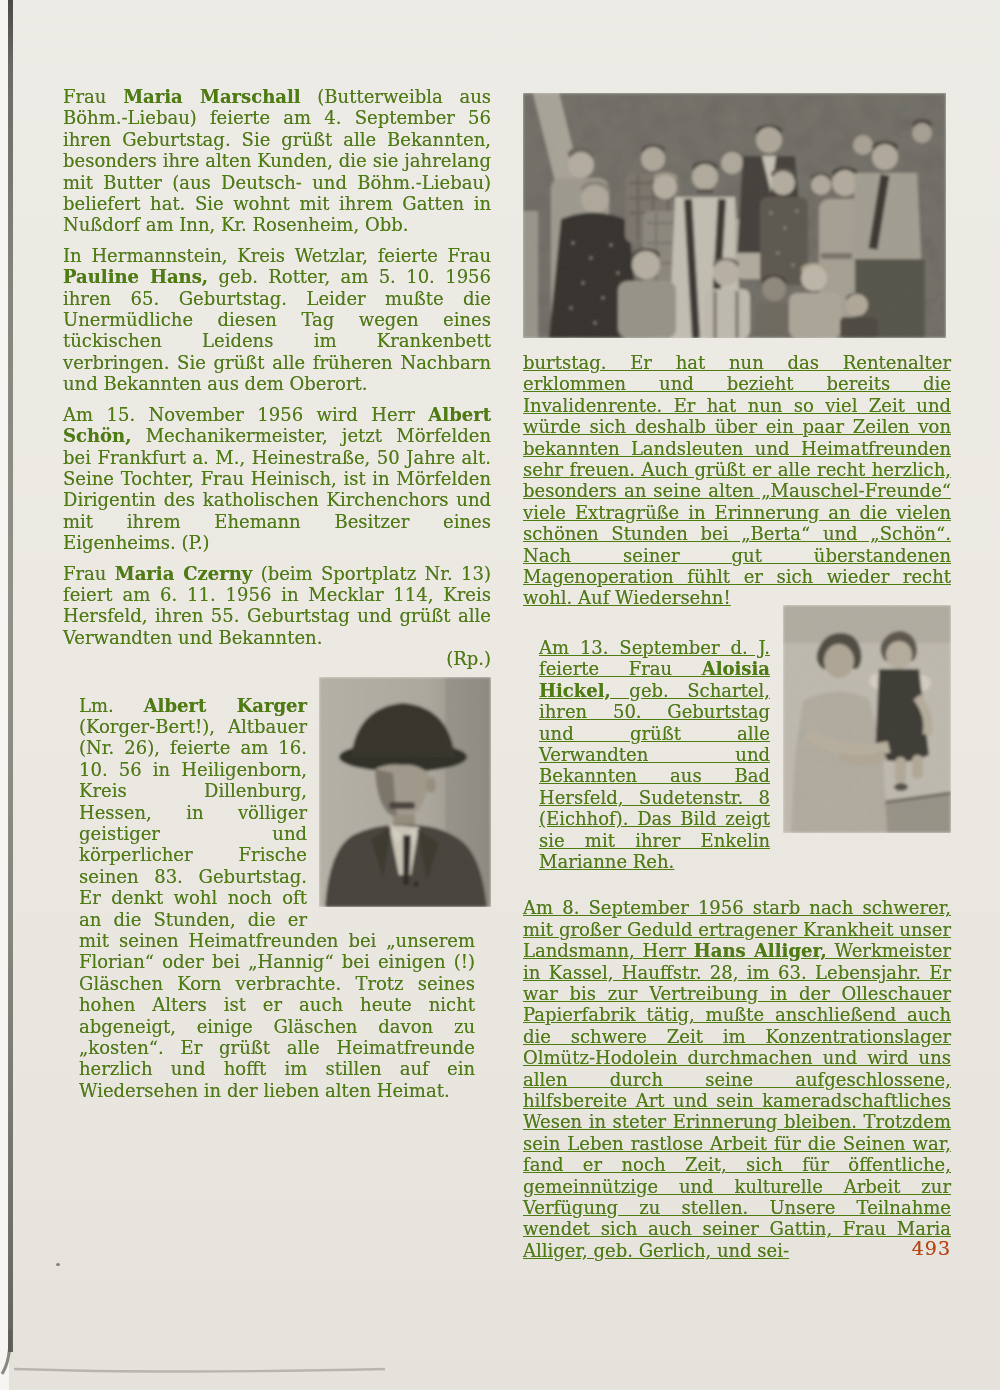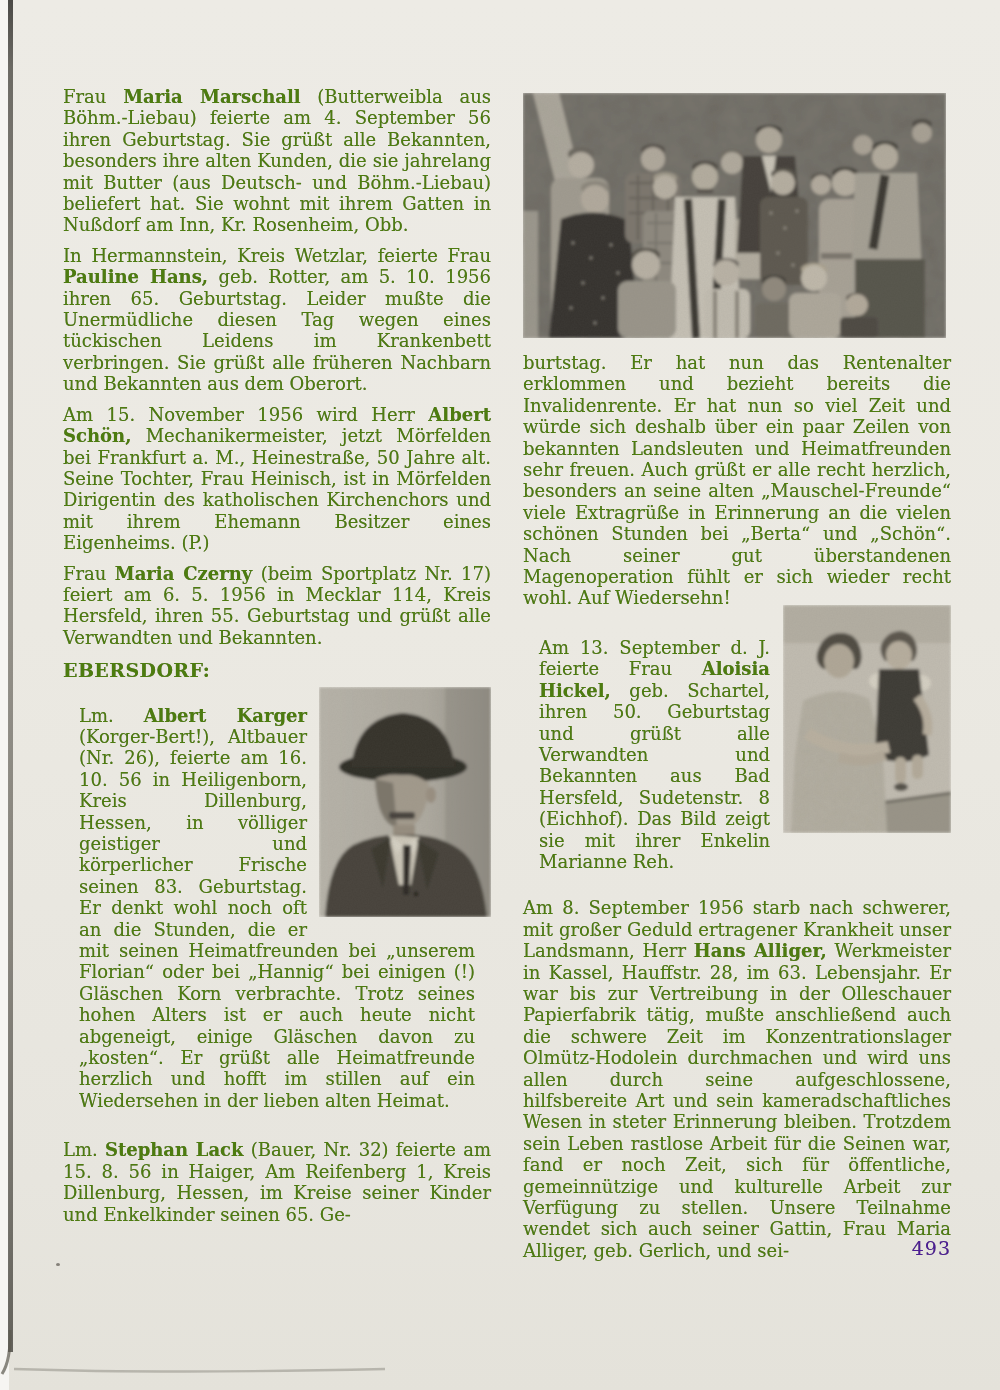--- a/index.html
+++ b/index.html
@@ -17,21 +17,21 @@
   .corner-art{position:absolute;left:0;top:0;width:1000px;height:1390px;pointer-events:none;}
   .speck{position:absolute;width:4px;height:3px;border-radius:50%;background:#6b675f;opacity:.8;}
 
   .col{
     position:absolute;width:428px;
     font-size:18px;line-height:21.4px;color:#4d7c0f;
     text-align:justify;
     text-shadow:0 0 .5px rgba(34,31,27,.45);
   }
   .col-left{left:63px;top:86px;}
-  .col-right{left:523px;top:85px;}
+  .col-right{left:523px;top:85px;text-decoration:underline;}
   p{margin:0 0 9px 0;}
   p.tight{margin-bottom:0;}
   b{font-weight:bold;}
   h2{
     font-family:inherit;font-weight:bold;font-size:19px;
     letter-spacing:.4px;margin:12px 0 7px 0;text-align:left;
   }
   .credit{text-align:right;margin:0 0 9px 0;}
   .wrap-block{display:flow-root;margin:0 0 9px 0;}
   .wrap-block p{margin:16px;}
@@ -39,41 +39,41 @@
 
   figure{margin:0;padding:0;}
   .photo{overflow:hidden;}
   .photo svg{display:block;width:100%;height:100%;}
   .photo.group{width:423px;height:245px;margin:8px 0 14px 0;}
   .photo.karger{float:right;width:172px;height:230px;margin:-2px 0 6px 12px;}
   .photo.hickel{float:right;width:168px;height:228px;margin:-16px 0 6px 13px;}
 
   .page-number{
     position:absolute;left:523px;top:1237px;width:428px;text-align:right;
-    font-size:19px;color:#4c1d95;letter-spacing:1px;
+    font-size:19px;color:#c2410c;letter-spacing:1px;
     text-shadow:0 0 .5px rgba(34,31,27,.45);
   }
 </style>
 </head>
 <body>
 
 <div class="white-edge"></div>
 <div class="crease"></div>
 <svg class="corner-art" viewBox="0 0 1000 1390">
   <path d="M10,1330 Q11,1360 2,1374" stroke="#5b584f" stroke-width="3" fill="none" opacity="0.7"></path>
   <path d="M14,1369 Q170,1374 385,1369" stroke="#928f86" stroke-width="2.4" fill="none" opacity="0.55"></path>
 </svg>
 <div class="speck" style="left:56px;top:1263px;"></div>
 
 <div class="col col-left">
   <p><span>Frau </span><b>Maria Marschall</b><span> (Butterweibla aus Böhm.-Liebau) feierte am 4. September 56 ihren Geburtstag. Sie grüßt alle Bekannten, besonders ihre alten Kunden, die sie jahrelang mit Butter (aus Deutsch- und Böhm.-Liebau) beliefert hat.  Sie wohnt mit ihrem Gatten in Nußdorf am Inn, Kr. Rosenheim, Obb.</span></p>
   <p><span>In Hermannstein, Kreis Wetzlar, feierte Frau </span><b>Pauline Hans,</b><span> geb. Rotter, am 5. 10. 1956 ihren 65. Geburtstag. Leider mußte die Unermüdliche diesen Tag wegen eines tückischen Leidens im Krankenbett verbringen. Sie grüßt alle früheren Nachbarn und Bekannten aus dem Oberort.</span></p>
   <p><span>Am 15. November 1956 wird Herr </span><b>Albert Schön,</b><span> Mechanikermeister, jetzt Mörfelden bei Frankfurt a. M., Heinestraße, 50 Jahre alt. Seine Tochter, Frau Heinisch, ist in Mörfelden Dirigentin des katholischen Kirchenchors und mit ihrem Ehemann Besitzer eines Eigenheims. (P.)</span></p>
-  <p class="tight"><span>Frau </span><b>Maria Czerny</b><span> (beim Sportplatz Nr. 17) feiert am 6. 5. 1956 in Mecklar 114, Kreis Hersfeld, ihren 55. Geburtstag und grüßt alle Verwandten und Bekannten.</span></p>
-  <h2>EBERSDORF:</h2>
+  <p class="tight"><span>Frau </span><b>Maria Czerny</b><span> (beim Sportplatz Nr. 13) feiert am 6. 11. 1956 in Mecklar 114, Kreis Hersfeld, ihren 55. Geburtstag und grüßt alle Verwandten und Bekannten.</span></p>
+  <div class="credit">(Rp.)</div>
 
   <div class="wrap-block">
     <figure class="photo karger">
       <svg viewBox="0 0 172 230" preserveAspectRatio="none">
         <defs>
           <filter id="kp-soft" x="-8%" y="-8%" width="116%" height="116%">
               <feGaussianBlur stdDeviation="1.6"></feGaussianBlur>
             </filter>
           <filter id="kp-grain">
               <feTurbulence type="fractalNoise" baseFrequency="0.75" numOctaves="2" seed="11"></feTurbulence>
@@ -103,21 +103,20 @@
           <path d="M52,162 L72,150 L64,202 Z" fill="#3a372f" opacity="0.9"></path>
           <path d="M120,166 L98,152 L108,204 Z" fill="#3a372f" opacity="0.9"></path>
           <circle cx="97" cy="207" r="2.4" fill="#24221e"></circle>
         </g>
         <rect width="172" height="230" filter="url(#kp-grain)" opacity="0.22"></rect>
       </svg>
     </figure>
     <p><span>Lm. </span><b>Albert Karger</b><span> (Korger-Bert!), Altbauer (Nr. 26), feierte am 16. 10. 56 in Heiligenborn, Kreis Dillenburg, Hessen, in völliger geistiger und körperlicher Frische seinen 83. Geburtstag. Er denkt wohl noch oft an die Stunden, die er mit seinen Heimatfreunden bei „unserem Florian“ oder bei „Hannig“ bei einigen (!) Gläschen Korn verbrachte. Trotz seines hohen Alters ist er auch heute nicht abgeneigt, einige Gläschen davon zu „kosten“.  Er grüßt alle Heimatfreunde herzlich und hofft im stillen auf ein Wiedersehen in der lieben alten Heimat.</span></p>
   </div>
 
-  <p class="mt"><span>Lm. </span><b>Stephan Lack</b><span> (Bauer, Nr. 32) feierte am 15. 8. 56 in Haiger, Am Reifenberg 1, Kreis Dillenburg, Hessen, im Kreise seiner Kinder und Enkelkinder seinen 65. Ge-</span></p>
 </div>
 
 <div class="col col-right">
   <figure class="photo group">
     <svg viewBox="0 0 423 245" preserveAspectRatio="none">
       <defs>
         <filter id="gp-soft" x="-5%" y="-5%" width="110%" height="110%">
             <feGaussianBlur stdDeviation="1.8"></feGaussianBlur>
           </filter>
         <filter id="gp-mottle">

